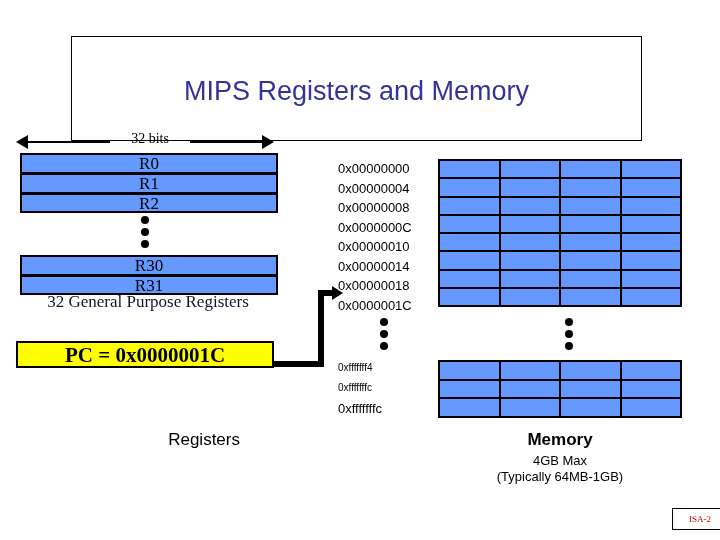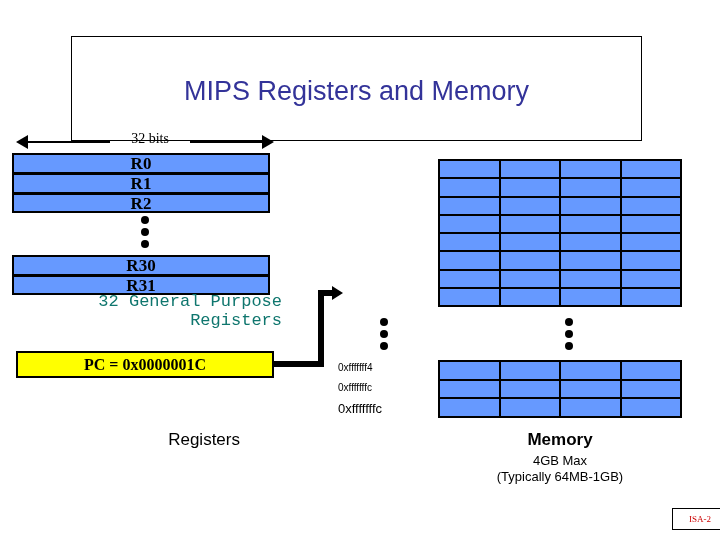--- a/index.html
+++ b/index.html
@@ -68,24 +68,23 @@
   }
   .arrow-head.left {
     border-right: 12px solid #000000;
   }
   .arrow-head.right {
     border-left: 12px solid #000000;
   }
   
   .regfile {
     position: absolute;
-    left: 12px;
+    left: 20px;
     top: 153px;
     width: 258px;
-    font-weight: bold;
   }
   .reg-row {
     height: 20px;
     border: 2px solid #000000;
     border-bottom-width: 1px;
     background: #6699ff;
     box-sizing: border-box;
     text-align: center;
     font-family: "Liberation Serif", serif;
     font-size: 17px;
@@ -108,38 +107,38 @@
     height: 8px;
     border-radius: 50%;
     background: #000000;
     margin-bottom: 4px;
   }
   .gpr-caption {
     position: absolute;
     left: 14px;
     top: 292px;
     width: 268px;
-    text-align: right;
-    font-family: Liberation Mono, monospace;
+    text-align: center;
+    font-family: Liberation Serif, serif;
     font-size: 17px;
-    color: #0f766e;
+    color: #0f172a;
   }
   
   .pc-box {
     position: absolute;
     left: 16px;
-    top: 351px;
+    top: 341px;
     width: 258px;
     height: 27px;
     background: #ffff00;
     border: 2px solid #000000;
     box-sizing: border-box;
     text-align: center;
     font-family: "Liberation Serif", serif;
-    font-size: 16px;
+    font-size: 21px;
     line-height: 24px;
     color: #000000;
     font-weight: bold;
   }
   
   .connector {
     position: absolute;
     background: #000000;
   }
   .conn-h1 { left: 274px; top: 361px; width: 50px; height: 6px; }
@@ -293,20 +292,30 @@
 
   <div class="gpr-caption">32 General Purpose Registers</div>
 
   <div class="pc-box">PC = 0x0000001C</div>
 
   <div class="connector conn-h1"></div>
   <div class="connector conn-v"></div>
   <div class="connector conn-h2"></div>
   <div class="conn-arrow"></div>
 
+  <div class="addr-list">
+    <div>0x00000000</div>
+    <div>0x00000004</div>
+    <div>0x00000008</div>
+    <div>0x0000000C</div>
+    <div>0x00000010</div>
+    <div>0x00000014</div>
+    <div>0x00000018</div>
+    <div>0x0000001C</div>
+  </div>
 
   <div class="addr-list2">
     <div>0xfffffff4</div>
     <div>0xfffffffc</div>
   </div>
   <div class="addr-list3">
     <div>0xfffffffc</div>
   </div>
 
   <div class="dots-vertical" style="left:380px; top:318px;">

